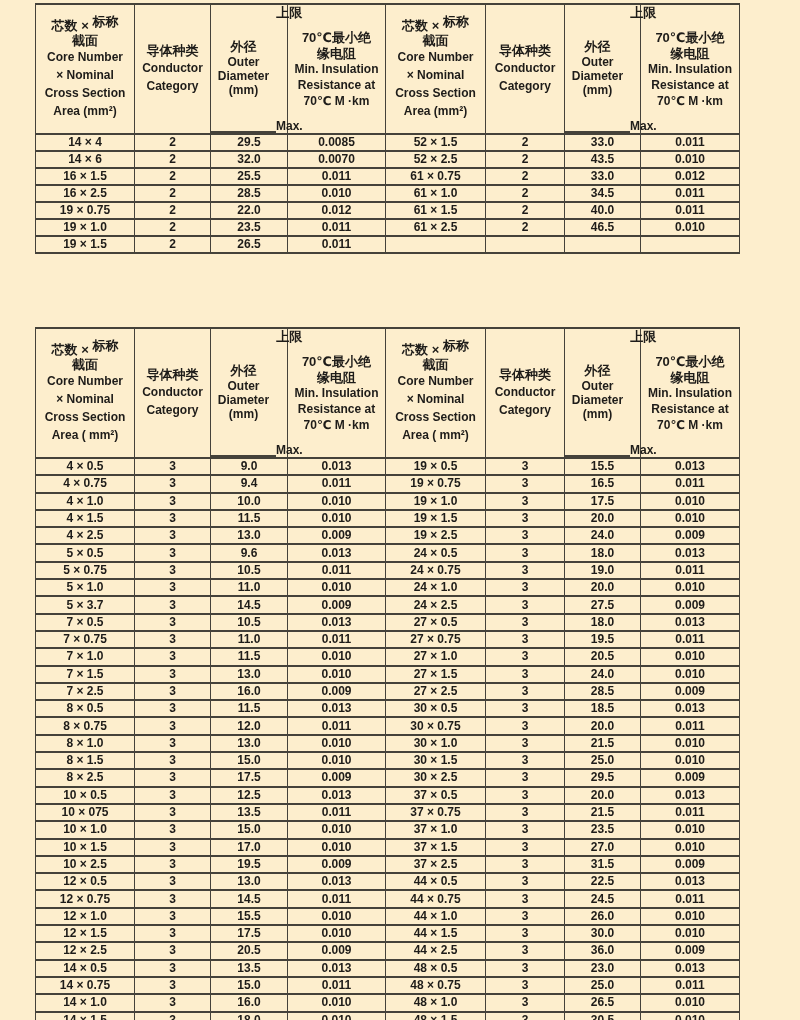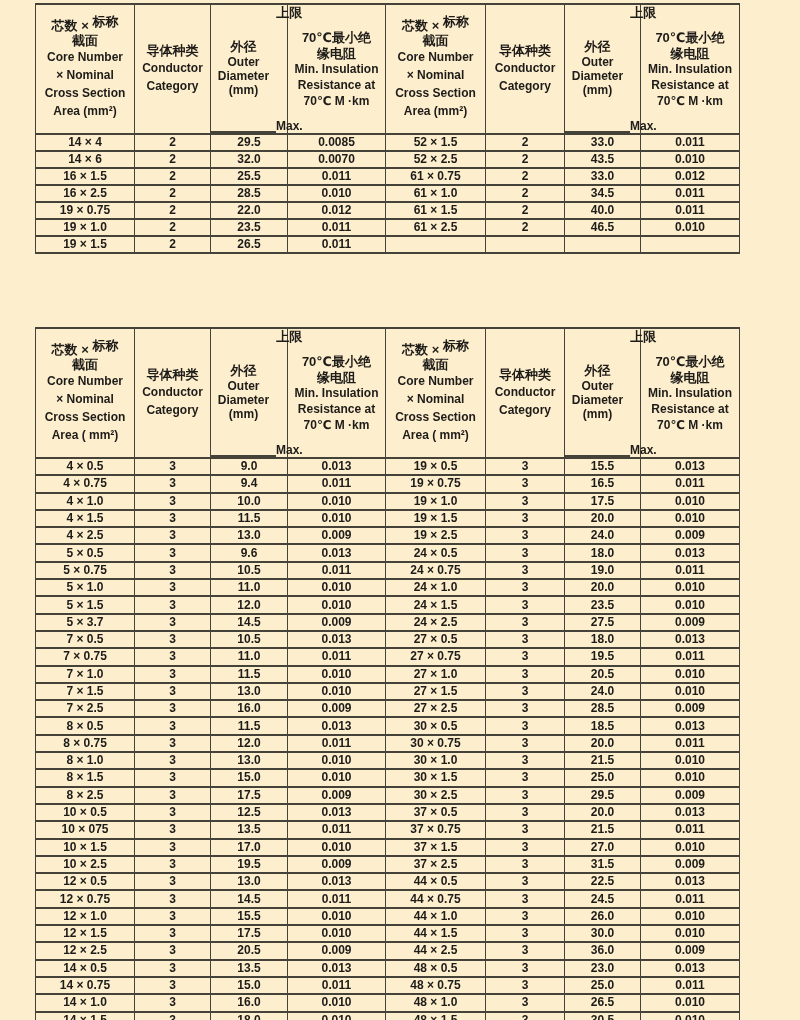--- a/index.html
+++ b/index.html
@@ -390,158 +390,158 @@
           <td>5 × 1.0</td>
           <td>3</td>
           <td>11.0</td>
           <td>0.010</td>
           <td>24 × 1.0</td>
           <td>3</td>
           <td>20.0</td>
           <td>0.010</td>
         </tr>
         <tr>
-          <td>5 × 1.5</td>
+          <td>5 × 3.7</td>
+          <td>3</td>
+          <td>14.5</td>
+          <td>0.009</td>
+          <td>24 × 2.5</td>
+          <td>3</td>
+          <td>27.5</td>
+          <td>0.009</td>
+        </tr>
+        <tr>
+          <td>7 × 0.5</td>
+          <td>3</td>
+          <td>10.5</td>
+          <td>0.013</td>
+          <td>27 × 0.5</td>
+          <td>3</td>
+          <td>18.0</td>
+          <td>0.013</td>
+        </tr>
+        <tr>
+          <td>7 × 0.75</td>
+          <td>3</td>
+          <td>11.0</td>
+          <td>0.011</td>
+          <td>27 × 0.75</td>
+          <td>3</td>
+          <td>19.5</td>
+          <td>0.011</td>
+        </tr>
+        <tr>
+          <td>7 × 1.0</td>
+          <td>3</td>
+          <td>11.5</td>
+          <td>0.010</td>
+          <td>27 × 1.0</td>
+          <td>3</td>
+          <td>20.5</td>
+          <td>0.010</td>
+        </tr>
+        <tr>
+          <td>7 × 1.5</td>
+          <td>3</td>
+          <td>13.0</td>
+          <td>0.010</td>
+          <td>27 × 1.5</td>
+          <td>3</td>
+          <td>24.0</td>
+          <td>0.010</td>
+        </tr>
+        <tr>
+          <td>7 × 2.5</td>
+          <td>3</td>
+          <td>16.0</td>
+          <td>0.009</td>
+          <td>27 × 2.5</td>
+          <td>3</td>
+          <td>28.5</td>
+          <td>0.009</td>
+        </tr>
+        <tr>
+          <td>8 × 0.5</td>
+          <td>3</td>
+          <td>11.5</td>
+          <td>0.013</td>
+          <td>30 × 0.5</td>
+          <td>3</td>
+          <td>18.5</td>
+          <td>0.013</td>
+        </tr>
+        <tr>
+          <td>8 × 0.75</td>
           <td>3</td>
           <td>12.0</td>
-          <td>0.010</td>
-          <td>24 × 1.5</td>
+          <td>0.011</td>
+          <td>30 × 0.75</td>
+          <td>3</td>
+          <td>20.0</td>
+          <td>0.011</td>
+        </tr>
+        <tr>
+          <td>8 × 1.0</td>
+          <td>3</td>
+          <td>13.0</td>
+          <td>0.010</td>
+          <td>30 × 1.0</td>
+          <td>3</td>
+          <td>21.5</td>
+          <td>0.010</td>
+        </tr>
+        <tr>
+          <td>8 × 1.5</td>
+          <td>3</td>
+          <td>15.0</td>
+          <td>0.010</td>
+          <td>30 × 1.5</td>
+          <td>3</td>
+          <td>25.0</td>
+          <td>0.010</td>
+        </tr>
+        <tr>
+          <td>8 × 2.5</td>
+          <td>3</td>
+          <td>17.5</td>
+          <td>0.009</td>
+          <td>30 × 2.5</td>
+          <td>3</td>
+          <td>29.5</td>
+          <td>0.009</td>
+        </tr>
+        <tr>
+          <td>10 × 0.5</td>
+          <td>3</td>
+          <td>12.5</td>
+          <td>0.013</td>
+          <td>37 × 0.5</td>
+          <td>3</td>
+          <td>20.0</td>
+          <td>0.013</td>
+        </tr>
+        <tr>
+          <td>10 × 075</td>
+          <td>3</td>
+          <td>13.5</td>
+          <td>0.011</td>
+          <td>37 × 0.75</td>
+          <td>3</td>
+          <td>21.5</td>
+          <td>0.011</td>
+        </tr>
+        <tr>
+          <td>10 × 1.0</td>
+          <td>3</td>
+          <td>15.0</td>
+          <td>0.010</td>
+          <td>37 × 1.0</td>
           <td>3</td>
           <td>23.5</td>
           <td>0.010</td>
-        </tr>
-        <tr>
-          <td>5 × 3.7</td>
-          <td>3</td>
-          <td>14.5</td>
-          <td>0.009</td>
-          <td>24 × 2.5</td>
-          <td>3</td>
-          <td>27.5</td>
-          <td>0.009</td>
-        </tr>
-        <tr>
-          <td>7 × 0.5</td>
-          <td>3</td>
-          <td>10.5</td>
-          <td>0.013</td>
-          <td>27 × 0.5</td>
-          <td>3</td>
-          <td>18.0</td>
-          <td>0.013</td>
-        </tr>
-        <tr>
-          <td>7 × 0.75</td>
-          <td>3</td>
-          <td>11.0</td>
-          <td>0.011</td>
-          <td>27 × 0.75</td>
-          <td>3</td>
-          <td>19.5</td>
-          <td>0.011</td>
-        </tr>
-        <tr>
-          <td>7 × 1.0</td>
-          <td>3</td>
-          <td>11.5</td>
-          <td>0.010</td>
-          <td>27 × 1.0</td>
-          <td>3</td>
-          <td>20.5</td>
-          <td>0.010</td>
-        </tr>
-        <tr>
-          <td>7 × 1.5</td>
-          <td>3</td>
-          <td>13.0</td>
-          <td>0.010</td>
-          <td>27 × 1.5</td>
-          <td>3</td>
-          <td>24.0</td>
-          <td>0.010</td>
-        </tr>
-        <tr>
-          <td>7 × 2.5</td>
-          <td>3</td>
-          <td>16.0</td>
-          <td>0.009</td>
-          <td>27 × 2.5</td>
-          <td>3</td>
-          <td>28.5</td>
-          <td>0.009</td>
-        </tr>
-        <tr>
-          <td>8 × 0.5</td>
-          <td>3</td>
-          <td>11.5</td>
-          <td>0.013</td>
-          <td>30 × 0.5</td>
-          <td>3</td>
-          <td>18.5</td>
-          <td>0.013</td>
-        </tr>
-        <tr>
-          <td>8 × 0.75</td>
-          <td>3</td>
-          <td>12.0</td>
-          <td>0.011</td>
-          <td>30 × 0.75</td>
-          <td>3</td>
-          <td>20.0</td>
-          <td>0.011</td>
-        </tr>
-        <tr>
-          <td>8 × 1.0</td>
-          <td>3</td>
-          <td>13.0</td>
-          <td>0.010</td>
-          <td>30 × 1.0</td>
-          <td>3</td>
-          <td>21.5</td>
-          <td>0.010</td>
-        </tr>
-        <tr>
-          <td>8 × 1.5</td>
-          <td>3</td>
-          <td>15.0</td>
-          <td>0.010</td>
-          <td>30 × 1.5</td>
-          <td>3</td>
-          <td>25.0</td>
-          <td>0.010</td>
-        </tr>
-        <tr>
-          <td>8 × 2.5</td>
-          <td>3</td>
-          <td>17.5</td>
-          <td>0.009</td>
-          <td>30 × 2.5</td>
-          <td>3</td>
-          <td>29.5</td>
-          <td>0.009</td>
-        </tr>
-        <tr>
-          <td>10 × 0.5</td>
-          <td>3</td>
-          <td>12.5</td>
-          <td>0.013</td>
-          <td>37 × 0.5</td>
-          <td>3</td>
-          <td>20.0</td>
-          <td>0.013</td>
-        </tr>
-        <tr>
-          <td>10 × 075</td>
-          <td>3</td>
-          <td>13.5</td>
-          <td>0.011</td>
-          <td>37 × 0.75</td>
-          <td>3</td>
-          <td>21.5</td>
-          <td>0.011</td>
         </tr>
         <tr>
           <td>10 × 1.5</td>
           <td>3</td>
           <td>17.0</td>
           <td>0.010</td>
           <td>37 × 1.5</td>
           <td>3</td>
           <td>27.0</td>
           <td>0.010</td>

